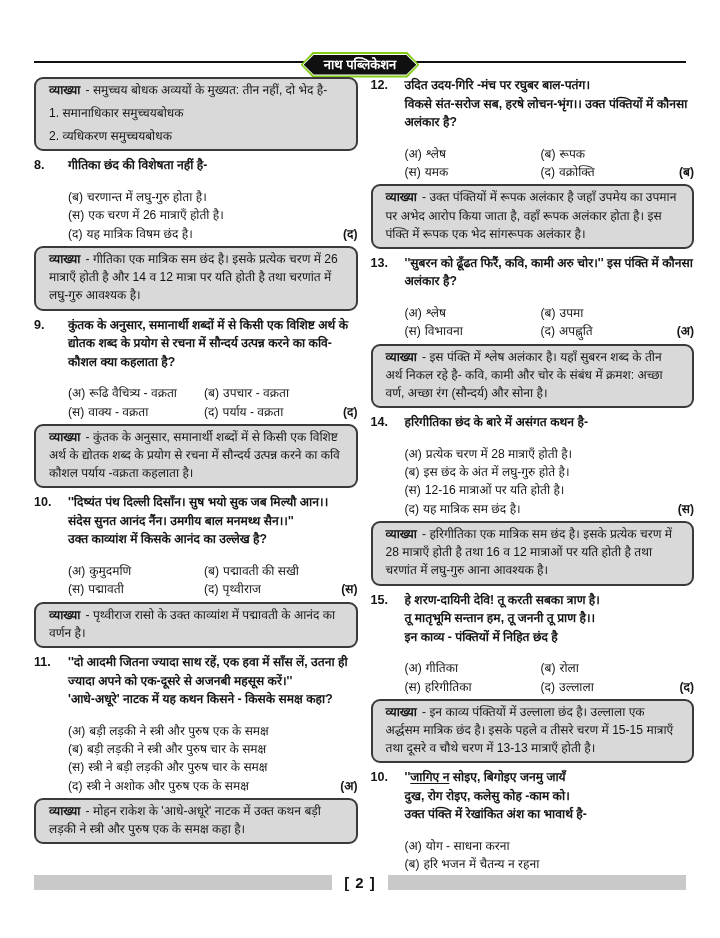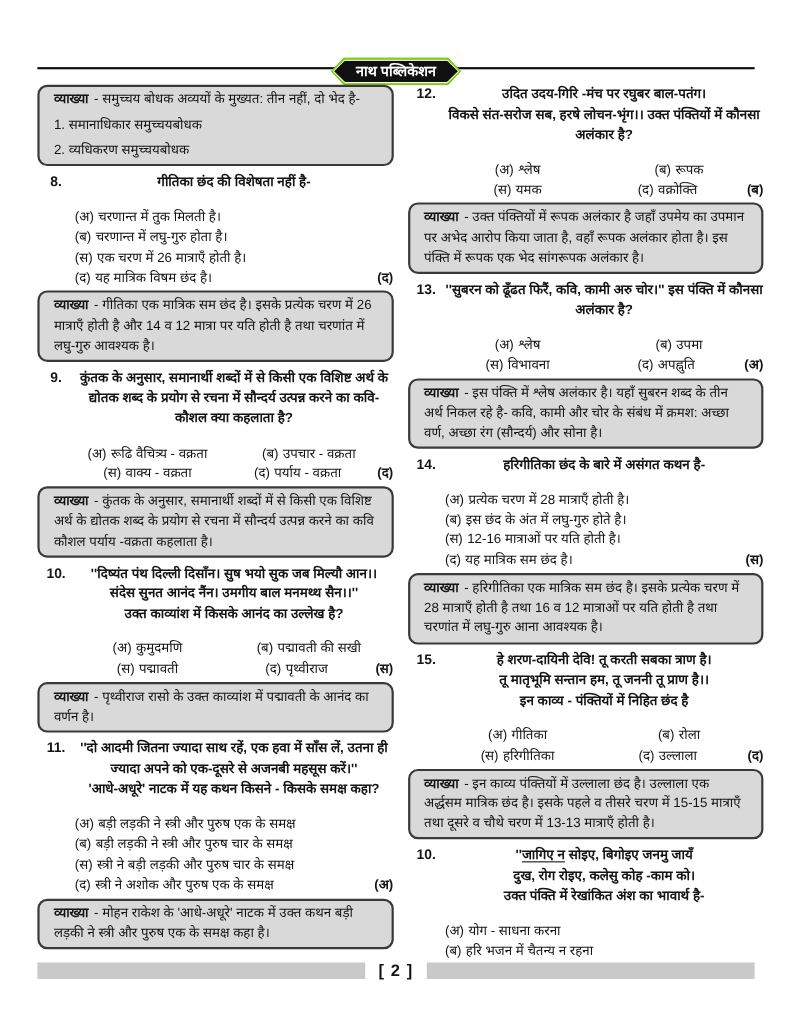--- a/index.html
+++ b/index.html
@@ -18,21 +18,21 @@
   .b1{background:#84cc16;clip-path:polygon(12px 0,calc(100% - 12px) 0,100% 50%,calc(100% - 12px) 100%,12px 100%,0 50%);padding:2px;}
   .b2{background:#ffffff;clip-path:polygon(11px 0,calc(100% - 11px) 0,100% 50%,calc(100% - 11px) 100%,11px 100%,0 50%);padding:1px;}
   .b3{background:#101010;clip-path:polygon(10px 0,calc(100% - 10px) 0,100% 50%,calc(100% - 10px) 100%,10px 100%,0 50%);
       color:#fff;font-weight:bold;font-size:13px;line-height:1.2;padding:2px 20px;white-space:nowrap;}
 
   
   .cols{position:absolute;top:74px;left:34px;right:26px;bottom:62px;display:flex;gap:13px;}
   .col{flex:1;min-width:0;}
 
   
-  .q{display:flex;margin:2px 0 1px;text-align:center;}
+  .q{display:flex;margin:2px 0 1px;}
   .qnum{width:34px;flex-shrink:0;font-weight:bold;font-size:12.6px;line-height:1.52;}
   .qbody{flex:1;min-width:0;}
   .qline{font-weight:bold;font-size:12.2px;line-height:1.52;}
   .u{text-decoration:underline;text-underline-offset:2px;}
 
   .opts{margin-top:13px;}
   .opt-row{display:flex;align-items:baseline;font-size:12.1px;line-height:1.52;}
   .opt{white-space:normal;}
   .opt .lbl{margin-right:4px;}
   .cellA{flex:0 0 47%;padding-right:4px;box-sizing:border-box;}
@@ -75,23 +75,20 @@
           <div><span class="elbl">व्याख्या</span><span class="etext">- समुच्चय बोधक अव्ययों के मुख्यत: तीन नहीं, दो भेद है-</span></div>
           <div class="eline">1. समानाधिकार समुच्चयबोधक</div>
           <div class="eline">2. व्यधिकरण समुच्चयबोधक</div>
         </div>
         <div class="q">
           <div class="qnum">8.</div>
           <div class="qbody">
             <div class="qline">गीतिका छंद की विशेषता नहीं है-</div>
             <div class="opts">
               <div class="opt-row">
-                <span class="opt "><span class="lbl">(अ)</span><span class="txt">चरणान्त में तुक मिलती है।</span></span>
-              </div>
-              <div class="opt-row">
                 <span class="opt "><span class="lbl">(ब)</span><span class="txt">चरणान्त में लघु-गुरु होता है।</span></span>
               </div>
               <div class="opt-row">
                 <span class="opt "><span class="lbl">(स)</span><span class="txt">एक चरण में 26 मात्राएँ होती है।</span></span>
               </div>
               <div class="opt-row">
                 <span class="opt "><span class="lbl">(द)</span><span class="txt">यह मात्रिक विषम छंद है।</span></span>
                 <span class="ans">(द)</span>
               </div>
             </div>

